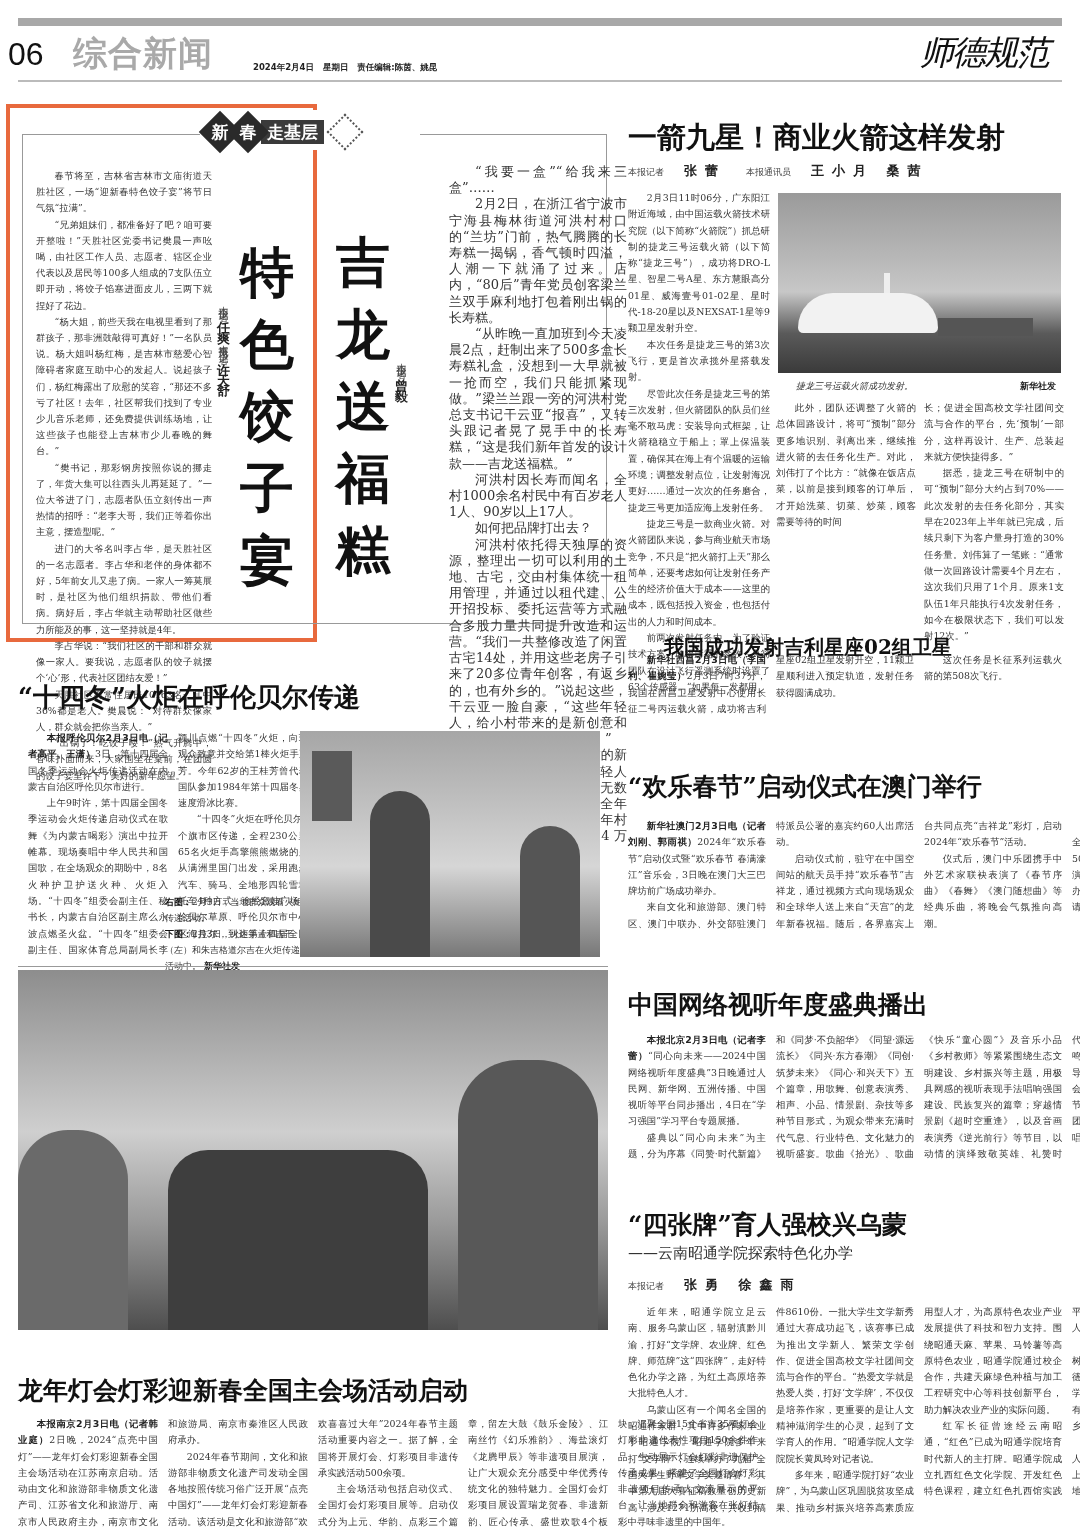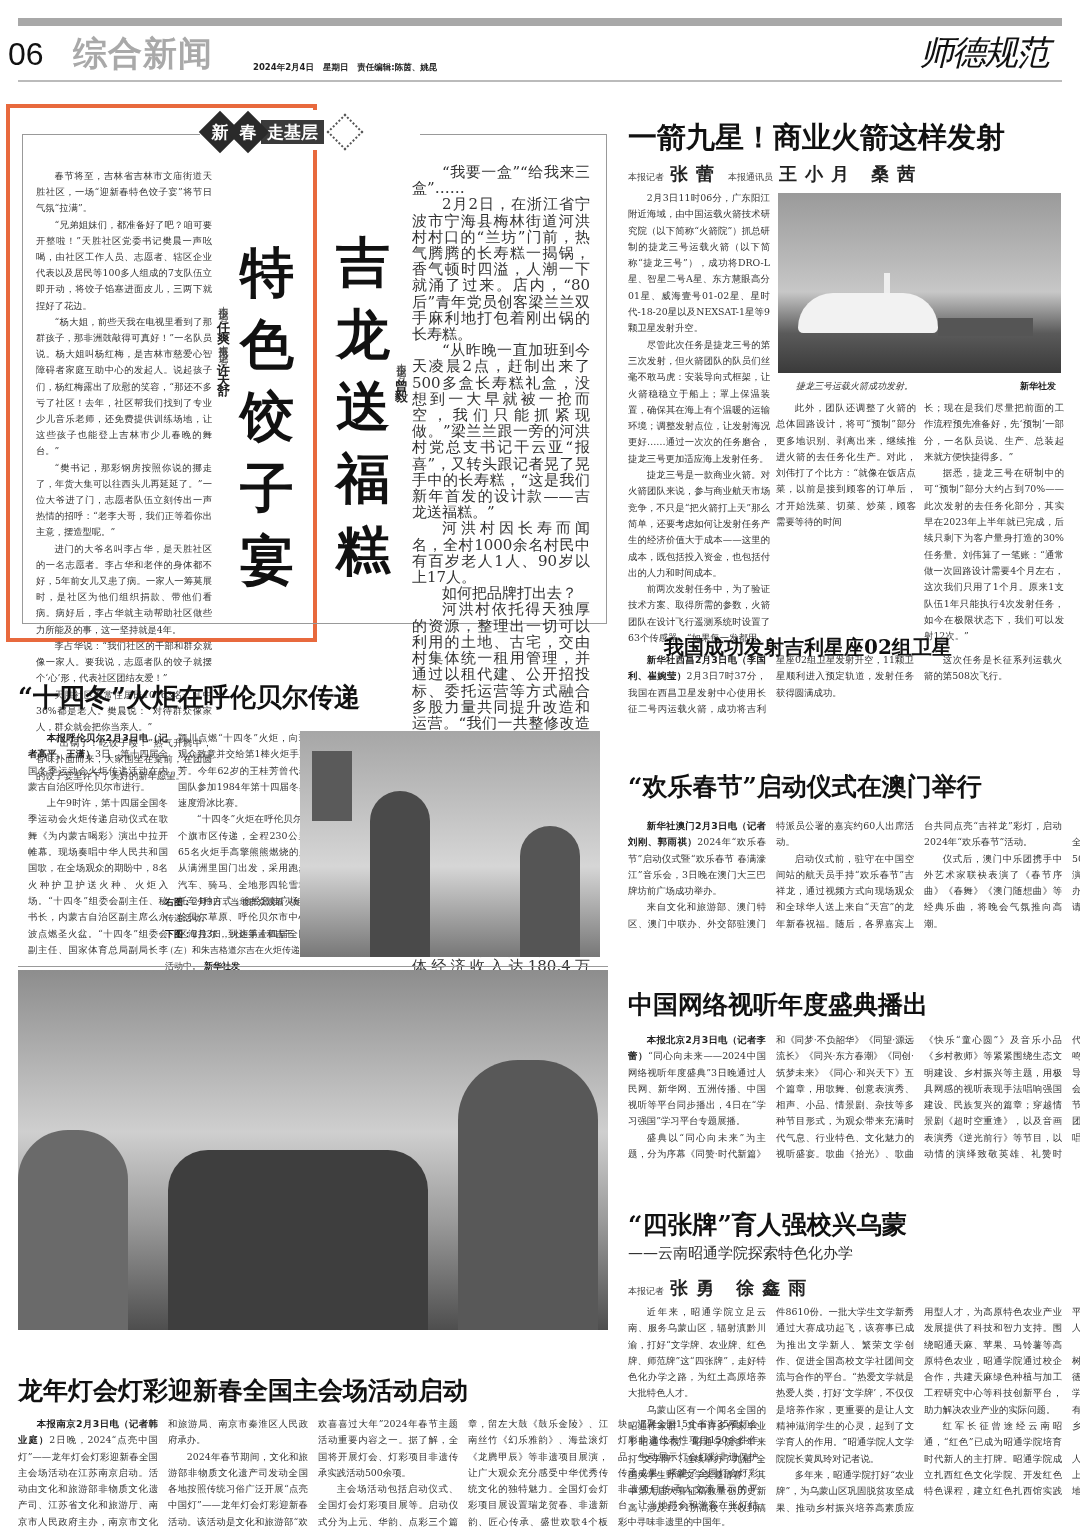--- a/index.html
+++ b/index.html
@@ -9,21 +9,21 @@
 .pageno{left:8px;top:34px;font-family:"Liberation Sans",sans-serif;font-size:32px;color:#111;line-height:40px}
 .section{left:73px;top:32px;font-size:34px;font-weight:bold;color:#a9a9a9;line-height:42px;letter-spacing:1px}
 .meta{left:253px;top:62px;font-family:"DejaVu Sans",sans-serif;font-size:8.5px;color:#222;font-weight:bold}
 .masthead{left:920px;top:30px;font-size:34px;font-style:italic;color:#111;font-family:"DejaVu Serif",serif;letter-spacing:-2px}
 .rule2{left:18px;top:80px;width:1044px;height:2px;background:#bbb}
 .col{font-size:9.4px;line-height:16.3px;color:#333;text-align:justify;text-indent:2em}
 .col p{text-indent:2em}
 .col .lead b{font-family:"DejaVu Sans",sans-serif;font-weight:bold;color:#222}
 .hl{font-weight:bold;color:#111;font-family:"DejaVu Serif",serif;white-space:nowrap}
 .byline{font-size:9px;color:#444}
-.byline b{font-size:18px;color:#222;letter-spacing:8px;margin:0 6px}
+.byline b{font-size:13px;color:#222;letter-spacing:8px;margin:0 20px}
 .frame-orange{left:6px;top:104px;width:311px;height:538px;border:4px solid #e8693d}
 .inner-frame{border:1.5px solid #888}
 .badge{left:205px;top:117px;height:30px;display:flex;align-items:center}
 .dia{width:30px;height:30px;background:#2a2a2a;transform:rotate(45deg);display:inline-flex;align-items:center;justify-content:center;margin-right:-2px}
 .dia span{transform:rotate(-45deg);color:#fff;font-size:17px;font-weight:bold}
 .bar{background:#3a3a3a;color:#fff;font-size:17px;font-weight:bold;padding:2px 6px;height:24px;line-height:20px}
 .knot{width:26px;height:26px;border:2px dotted #555;transform:rotate(45deg);margin-left:8px}
 .bigv{font-size:54px;font-weight:bold;color:#111;line-height:72px;width:70px;text-align:center}
 .vtext{writing-mode:vertical-rl;font-size:10px;color:#444;letter-spacing:2px}
 .vtext b{font-size:13px;color:#222;letter-spacing:10px}
@@ -87,52 +87,53 @@
   <div class="bigv">吉</div>
   <div class="bigv">龙</div>
   <div class="bigv">送</div>
   <div class="bigv">福</div>
   <div class="bigv">糕</div>
 </div>
 <div class="abs vtext" style="left:392px;top:355px;height:120px">
   <span>本报记者</span> <b>曾毅</b>
 </div>
 
-<div class="abs col" style="left:412px;top:164px;width:178px;font-size:15px;line-height:16.2px">
+<div class="abs col" style="left:449px;top:164px;width:178px;font-size:13px;line-height:16.2px">
   <p>“我要一盒”“给我来三盒”……</p>
   <p>2月2日，在浙江省宁波市宁海县梅林街道河洪村村口的“兰坊”门前，热气腾腾的长寿糕一揭锅，香气顿时四溢，人潮一下就涌了过来。店内，“80后”青年党员创客梁兰兰双手麻利地打包着刚出锅的长寿糕。</p>
   <p>“从昨晚一直加班到今天凌晨2点，赶制出来了500多盒长寿糕礼盒，没想到一大早就被一抢而空，我们只能抓紧现做。”梁兰兰跟一旁的河洪村党总支书记干云亚“报喜”，又转头跟记者晃了晃手中的长寿糕，“这是我们新年首发的设计款——吉龙送福糕。”</p>
   <p>河洪村因长寿而闻名，全村1000余名村民中有百岁老人1人、90岁以上17人。</p>
   <p>如何把品牌打出去？</p>
   <p>河洪村依托得天独厚的资源，整理出一切可以利用的土地、古宅，交由村集体统一租用管理，并通过以租代建、公开招投标、委托运营等方式融合多股力量共同提升改造和运营。“我们一共整修改造了闲置古宅14处，并用这些老房子引来了20多位青年创客，有返乡的，也有外乡的。”说起这些，干云亚一脸自豪，“这些年轻人，给小村带来的是新创意和新流量。走，带你去看看。”</p>
   <p>“这是河洪村富民富村的新型乡村旅游模式，这些年轻人给我们这个长寿村增添了无数的新年味。如今，河洪村全年游客量达到30万人次，去年村集体经济收入达180.4万元！”干云亚说。</p>
 </div>
 
 <div class="abs hl" style="left:628px;top:118px;font-size:29px">一箭九星！商业火箭这样发射</div>
 <div class="abs byline" style="left:628px;top:162px">
   <span>本报记者</span><b>张蕾</b><span>本报通讯员</span><b>王小月 桑茜</b>
 </div>
 <div class="abs col" style="left:628px;top:190px;width:142px">
   <p>2月3日11时06分，广东阳江附近海域，由中国运载火箭技术研究院（以下简称“火箭院”）抓总研制的捷龙三号运载火箭（以下简称“捷龙三号”），成功将DRO-L星、智星二号A星、东方慧眼高分01星、威海壹号01-02星、星时代-18-20星以及NEXSAT-1星等9颗卫星发射升空。</p>
+    <p>本次任务是捷龙三号的第3次飞行，更是首次承揽外星搭载发射。</p>
     <p>尽管此次任务是捷龙三号的第三次发射，但火箭团队的队员们丝毫不敢马虎：安装导向式框架，让火箭稳稳立于船上；罩上保温装置，确保其在海上有个温暖的运输环境；调整发射点位，让发射海况更好……通过一次次的任务磨合，捷龙三号更加适应海上发射任务。</p>
     <p>捷龙三号是一款商业火箭。对火箭团队来说，参与商业航天市场竞争，不只是“把火箭打上天”那么简单，还要考虑如何让发射任务产生的经济价值大于成本——这里的成本，既包括投入资金，也包括付出的人力和时间成本。</p>
     <p>前两次发射任务中，为了验证技术方案、取得所需的参数，火箭团队在设计飞行遥测系统时设置了63个传感器。“如果每一发都用</p>
 </div>
 <div class="abs photo" style="left:778px;top:193px;width:283px;height:180px;background:linear-gradient(#9a9a9a,#c7c7c7 55%,#5a5a5a 78%,#3a3a3a)">
   <div class="abs" style="left:106px;top:80px;width:6px;height:40px;background:#eee"></div>
   <div class="abs" style="left:20px;top:100px;width:140px;height:40px;background:#f2f2f2;border-radius:40px 40px 6px 6px"></div>
   <div class="abs" style="left:160px;top:125px;width:95px;height:18px;background:#555"></div>
 </div>
 <div class="abs cap" style="left:796px;top:380px;font-style:italic">捷龙三号运载火箭成功发射。</div>
 <div class="abs src" style="left:1020px;top:380px">新华社发</div>
 <div class="abs col" style="left:776px;top:400px;width:140px">
     <p>此外，团队还调整了火箭的总体回路设计，将可“预制”部分更多地识别、剥离出来，继续推进火箭的去任务化生产。对此，刘伟打了个比方：“就像在饭店点菜，以前是接到顾客的订单后，才开始洗菜、切菜、炒菜，顾客需要等待的时间</p>
 </div>
 <div class="abs col" style="left:924px;top:400px;width:140px">
-  <p style="text-indent:0">长；现在是我们尽量把前面的工作流程预先准备好，先‘预制’一部分，一名队员说、生产、总装起来就方便快捷得多。”</p>
+  <p style="text-indent:0">长；促进全国高校文学社团间交流与合作的平台，先‘预制’一部分，这样再设计、生产、总装起来就方便快捷得多。”</p>
     <p>据悉，捷龙三号在研制中的可“预制”部分大约占到70%——此次发射的去任务化部分，其实早在2023年上半年就已完成，后续只剩下为客户量身打造的30%任务量。刘伟算了一笔账：“通常做一次回路设计需要4个月左右，这次我们只用了1个月。原来1支队伍1年只能执行4次发射任务，如今在极限状态下，我们可以发射12次。”</p>
 </div>
 
 <div class="abs hl" style="left:664px;top:634px;font-size:20px">我国成功发射吉利星座02组卫星</div>
 <div class="abs col" style="left:628px;top:652px;width:434px;column-count:3;column-gap:10px">
   <p class="lead"><b>新华社西昌2月3日电（李国利、崔婉莹）</b><span>2月3日7时37分，我国在西昌卫星发射中心使用长征二号丙运载火箭，成功将吉利星座02组卫星发射升空，11颗卫星顺利进入预定轨道，发射任务获得圆满成功。</span></p>
   <p>这次任务是长征系列运载火箭的第508次飞行。</p>
 </div>
 
 <div class="abs hl" style="left:18px;top:680px;font-size:26px">“十四冬”火炬在呼伦贝尔传递</div>

